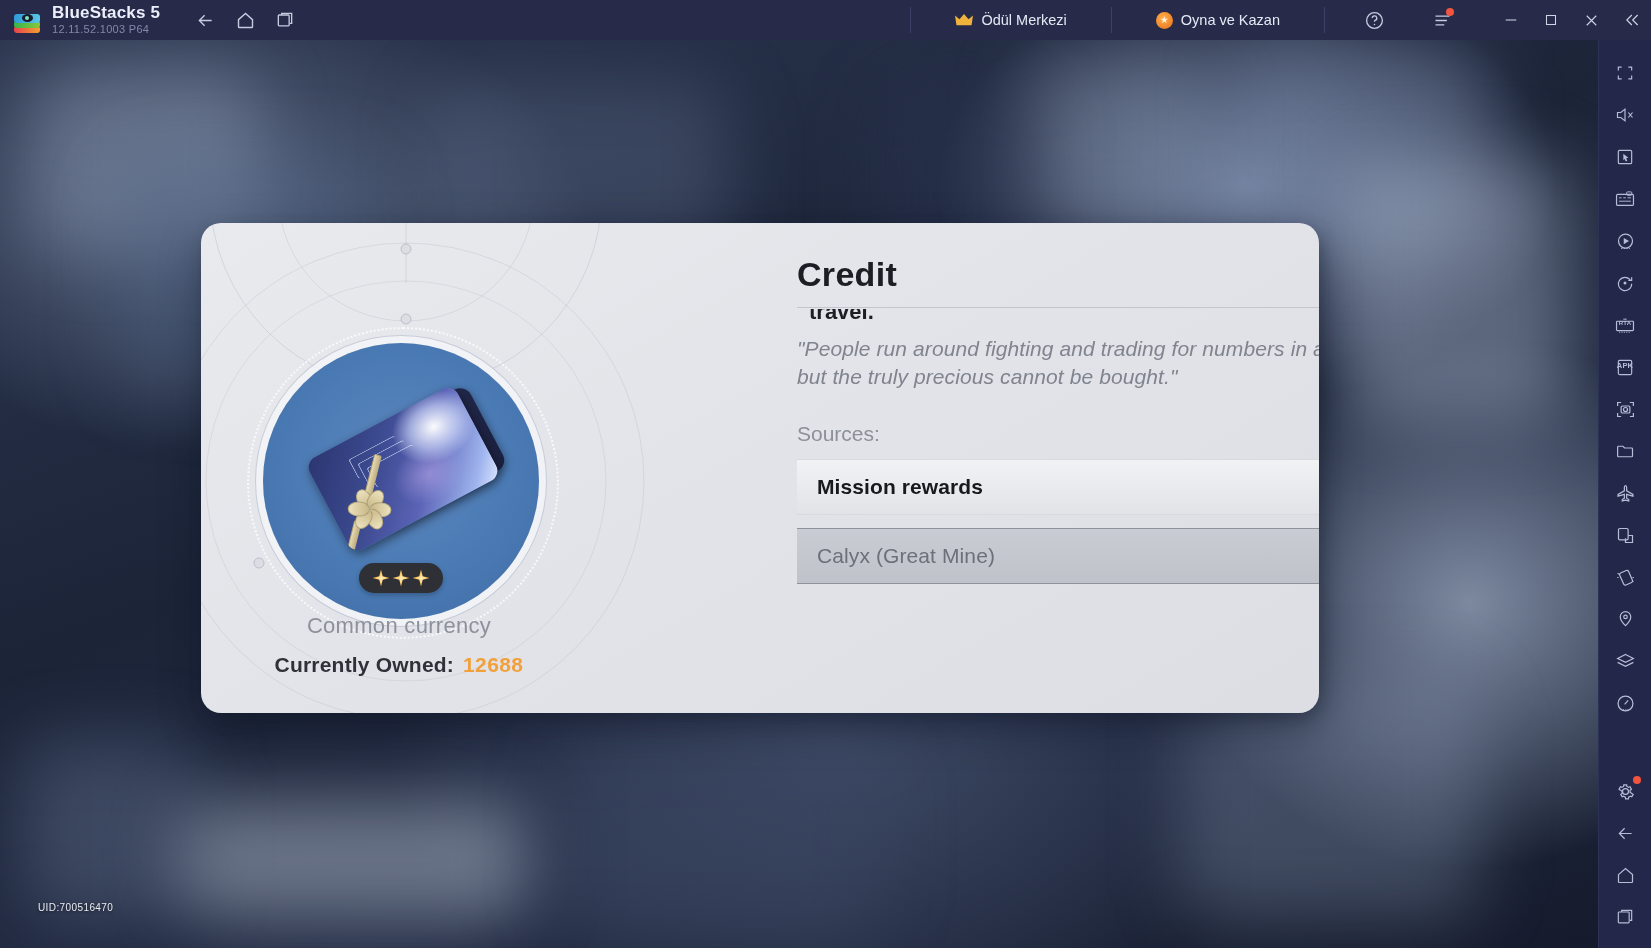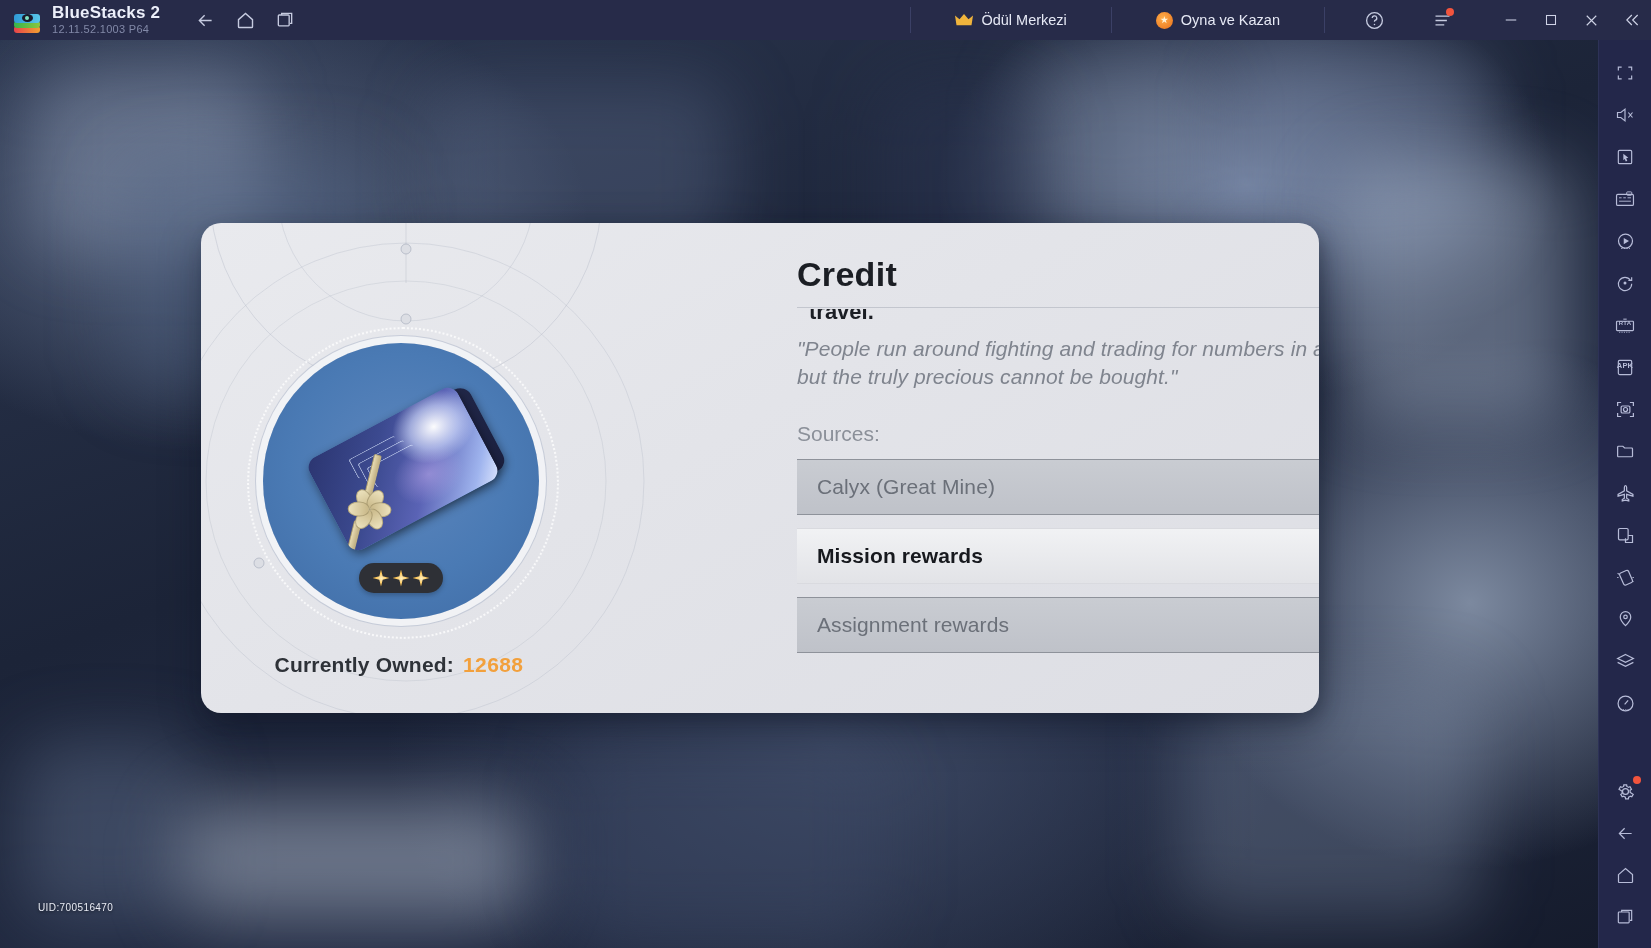--- a/index.html
+++ b/index.html
@@ -375,67 +375,66 @@
           </div>
         </div>
       </div>
 
       <div class="stars-pill">
         <span class="star4"></span>
         <span class="star4"></span>
         <span class="star4"></span>
       </div>
 
+      <div class="common-currency-pos">
+        <span class="common-currency" style="position:static;display:block;">Common currency</span>
+      </div>
 
       <div class="owned-row">
         <span class="owned-label">Currently Owned:</span><span class="owned-value">12688</span>
       </div>
     </div>
 
     <div class="modal-right">
       <div class="modal-title">Credit</div>
 
       <div class="title-rule"></div>
 
       <div class="scrollarea">
         <div class="clip-line">travel.</div>
         <div class="quote">"People run around fighting and trading for numbers in a terminal, but the truly precious cannot be bought."</div>
         <div class="sources-label">Sources:</div>
 
         <div class="src-list">
 
-          <div class="src-row locked">
-            <span class="src-name">Calyx (Great Mine)</span>
-
-          </div>
-
           <div class="src-row open">
             <span class="src-name">Mission rewards</span>
           </div>
 
           <div class="src-row locked">
-            <span class="src-name">Assignment rewards</span>
+            <span class="src-name">Calyx (Great Mine)</span>
 
           </div>
+
 
         </div>
       </div>
 
     </div>
   </div>
 
   <div class="titlebar">
     <div class="bs-logo">
       <div class="l l1"></div>
         <div class="l l2"></div>
         <div class="l l3"></div>
         <div class="eye"></div>
     </div>
     <div class="bs-name-wrap">
-      <div class="bs-name">BlueStacks 2</div>
+      <div class="bs-name">BlueStacks 5</div>
       <div class="bs-ver">12.11.52.1003  P64</div>
     </div>
 
     <div class="nav-btns">
       <div class="nav-btn">
         <svg viewBox="0 0 24 24" width="21" height="21">
             <path d="M19 12H5M11 6l-6 6 6 6"></path>
           </svg>
       </div>
       <div class="nav-btn">

